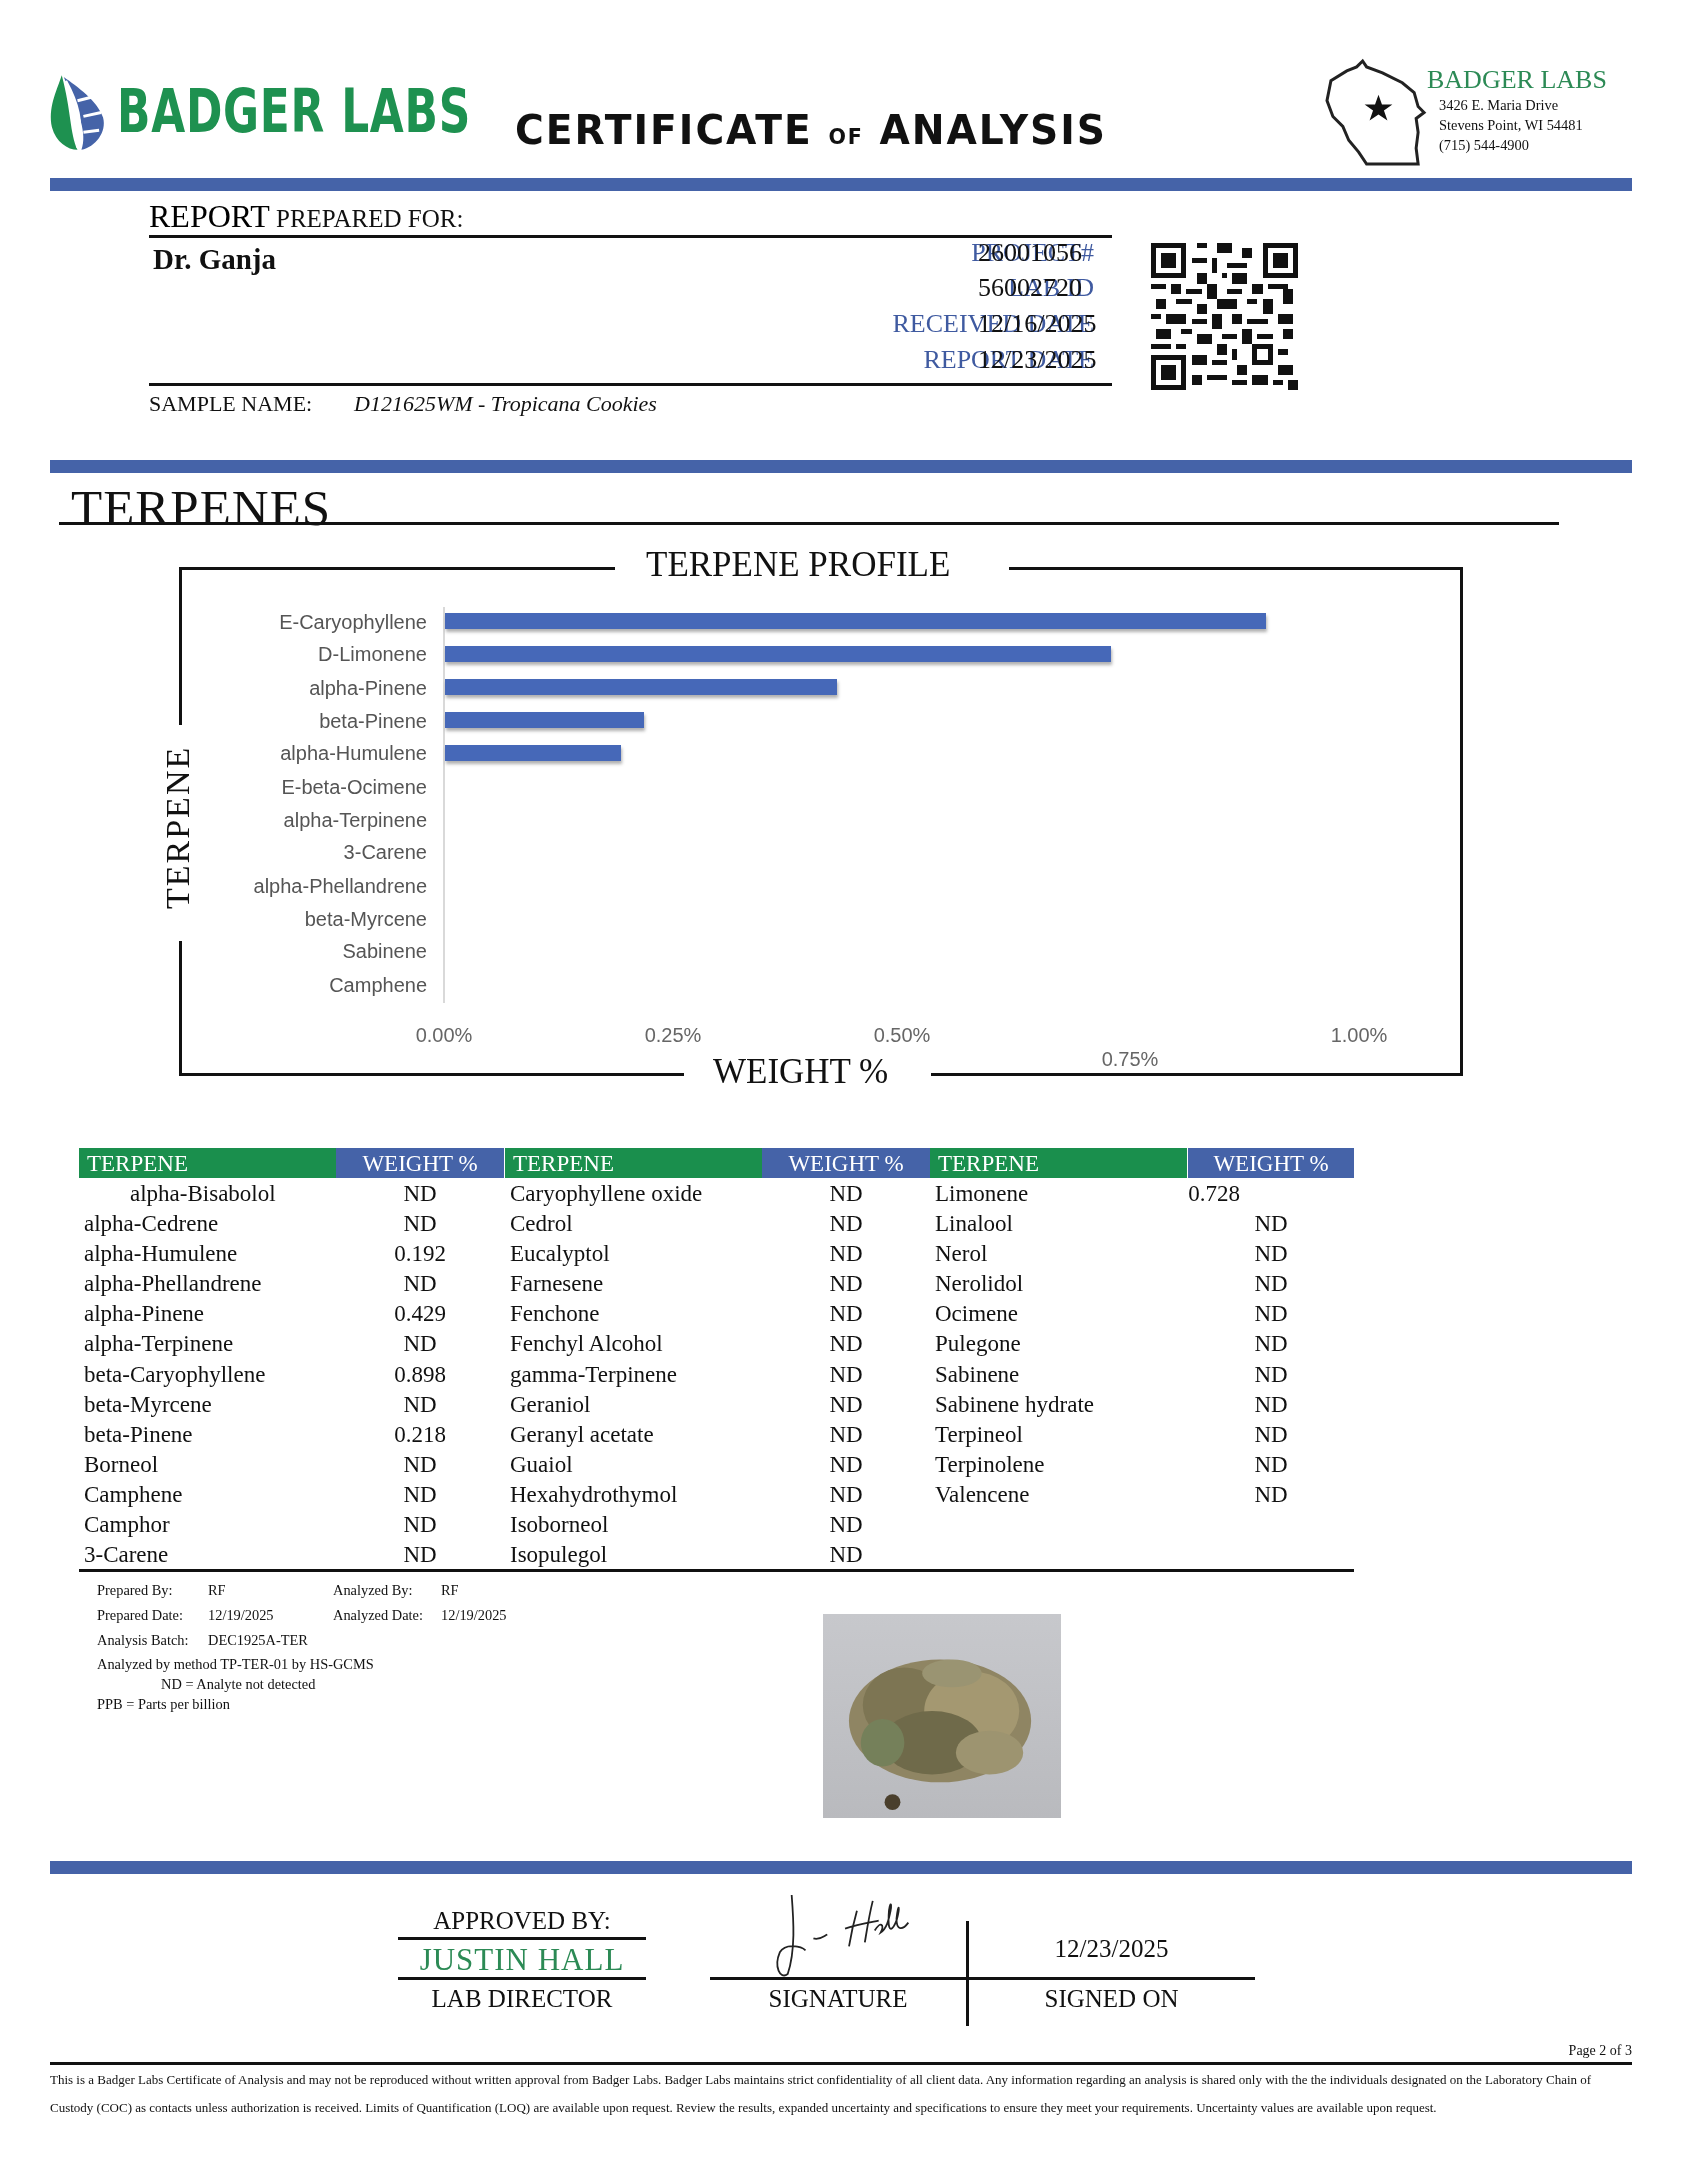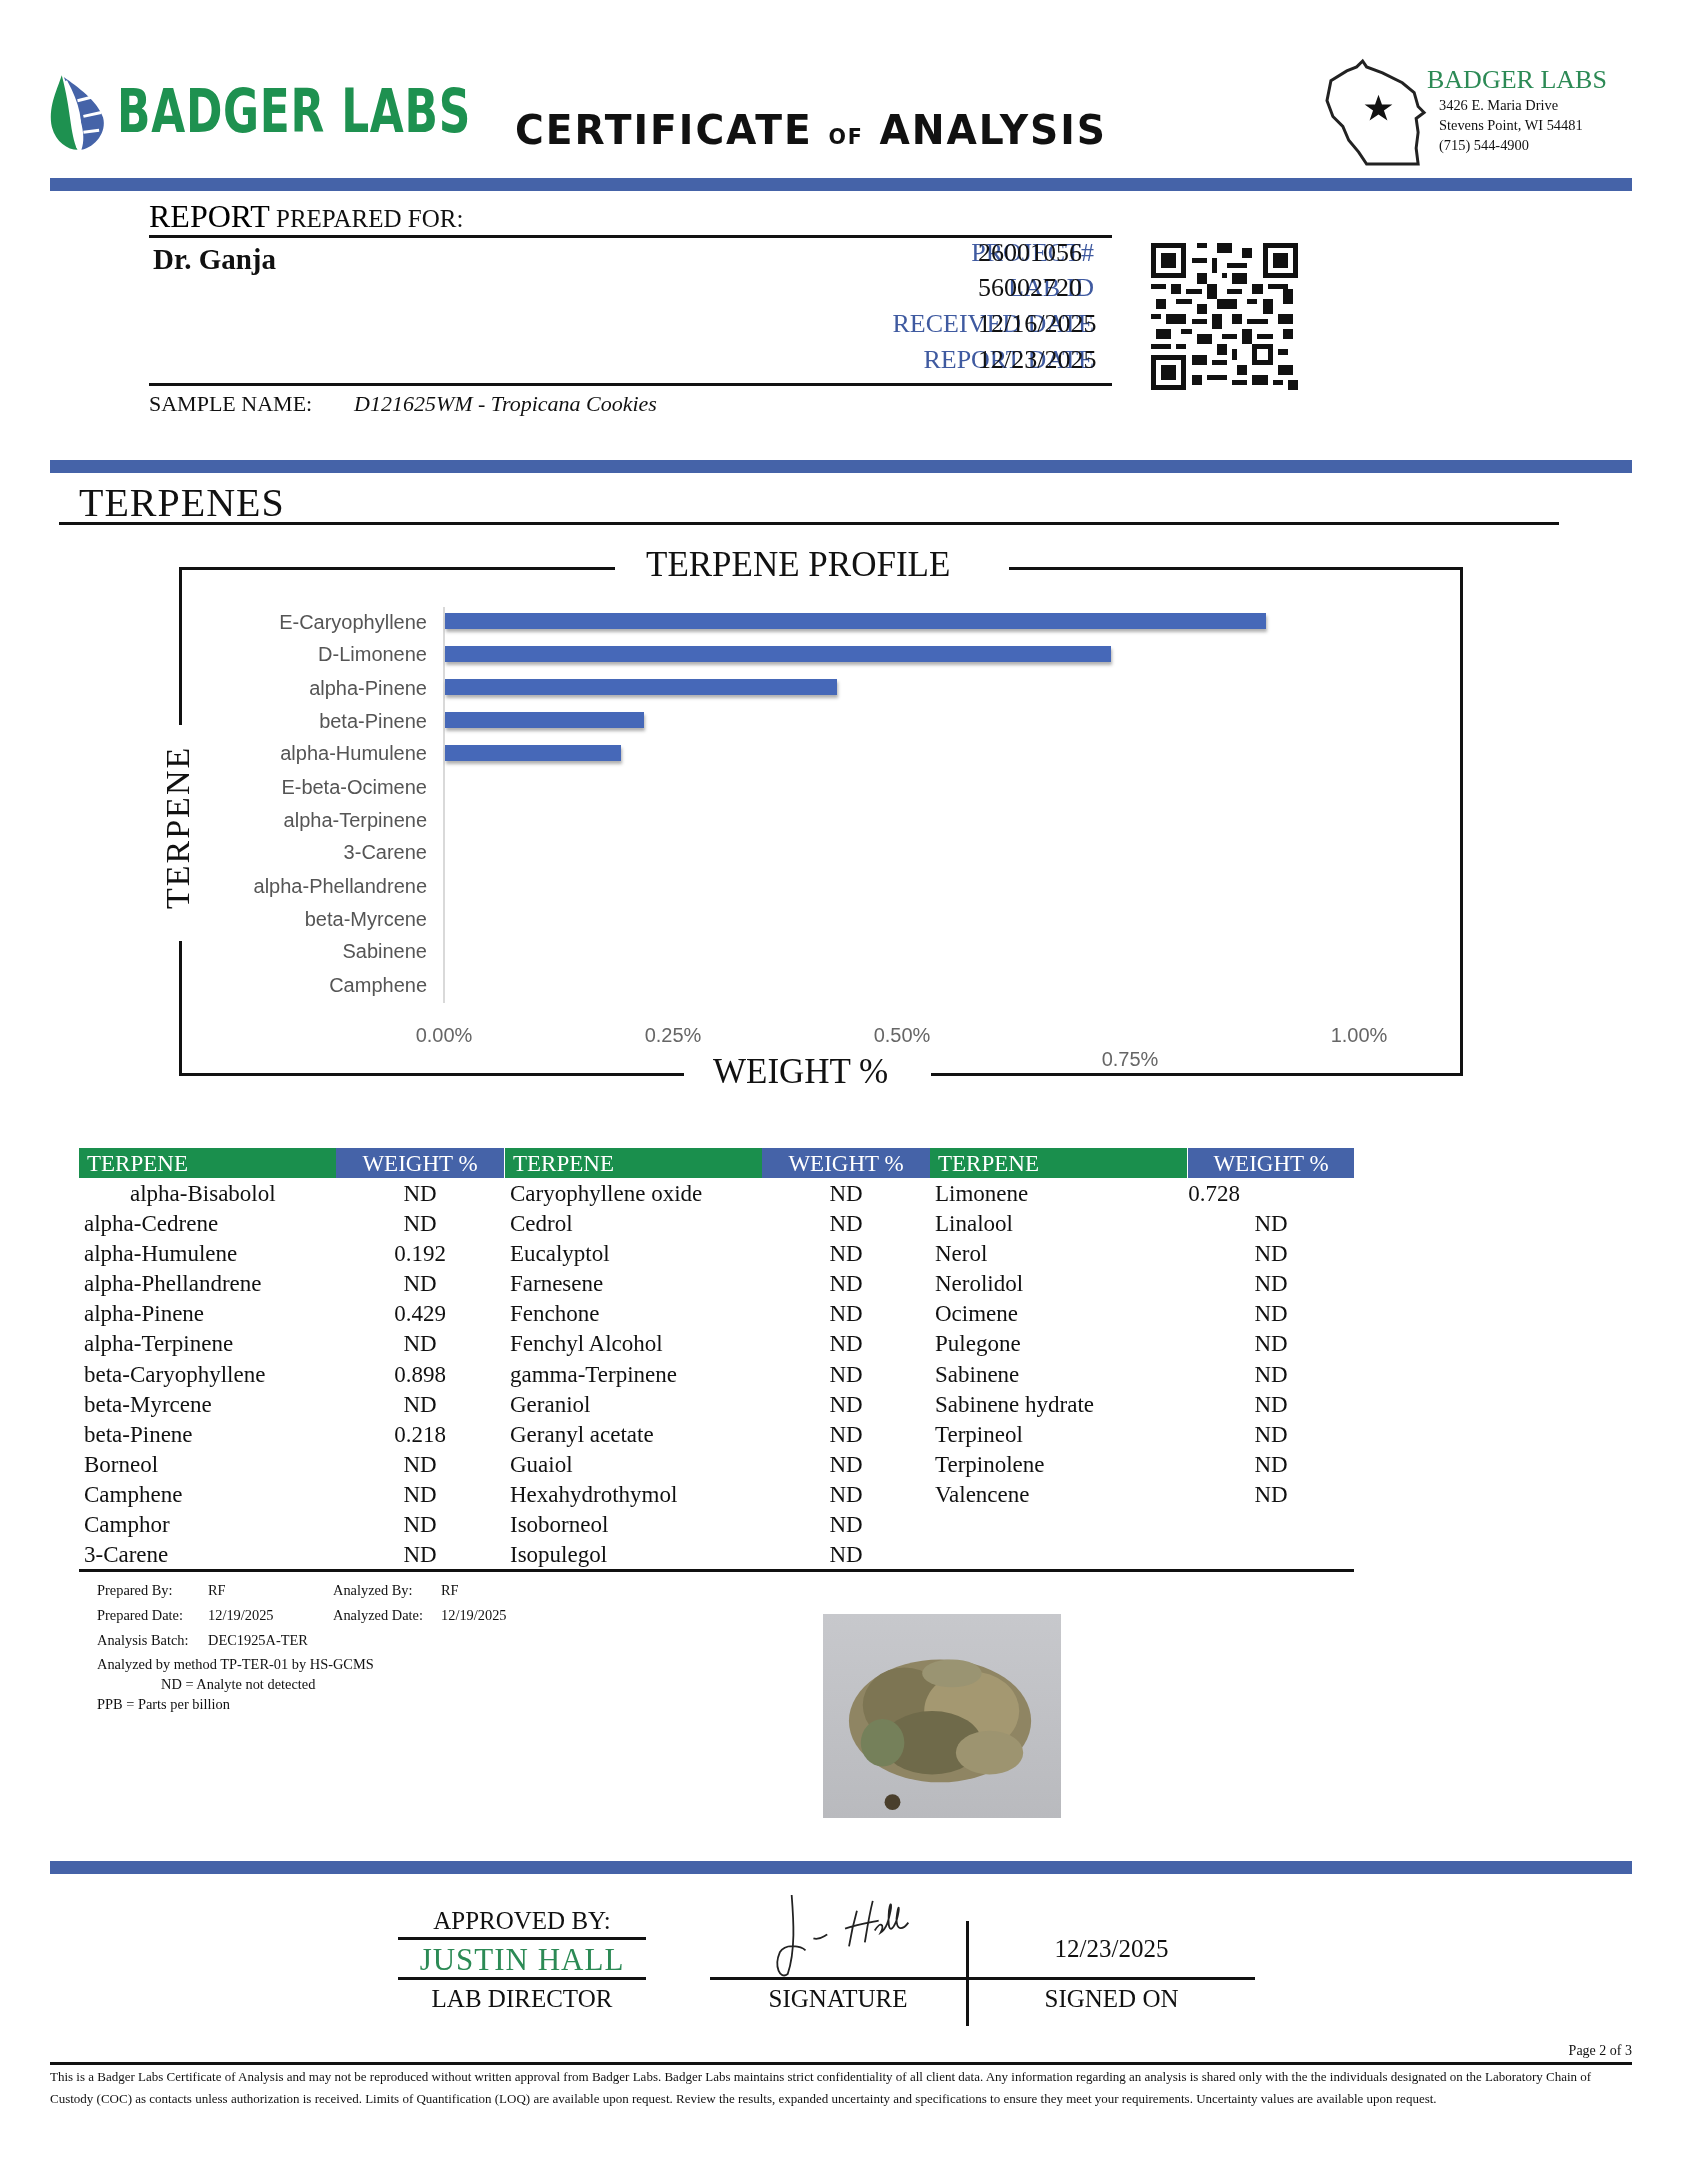--- a/index.html
+++ b/index.html
@@ -22,21 +22,21 @@
   .prepared-label { font-size:25px; }
   .hline { position:absolute; background:#111; }
   .client-name { font-size:29px; font-weight:bold; }
   .meta-row { position:absolute; width:594px; height:34px; }
   .meta-label { position:absolute; right:153px; color:#3f5aa0; font-size:26px; white-space:nowrap; }
   .meta-value { position:absolute; left:450px; font-size:26px; white-space:nowrap; }
   .sample-label { font-size:22px; white-space:nowrap; }
   .sample-value { font-size:22px; white-space:nowrap;font-style:italic; }
 
   
-  .section-title { font-size:40px; letter-spacing:1px;margin-left:8px; }
+  .section-title { font-size:51px; letter-spacing:1px; }
 
   
   .chart-frame { position:absolute; left:179px; top:567px; width:1284px; height:509px; }
   .frame-line { position:absolute; background:#111; }
   .chart-title { position:absolute; font-size:35px; white-space:nowrap; background:#fff; padding:0 12px; }
   .y-title { position:absolute; font-size:34px; letter-spacing:2px; white-space:nowrap;
              transform:rotate(-90deg); transform-origin:left top; }
   .cat-label { position:absolute; right:0; font-family:"Liberation Sans", "DejaVu Sans", sans-serif;
                color:#555; font-size:20px; text-align:right; white-space:nowrap; }
   .bar { position:absolute; height:16px; background:#4668b8; box-shadow:1px 3px 3px rgba(80,80,80,0.45); }
@@ -51,21 +51,21 @@
   .tcell { position:absolute; font-size:23px; white-space:nowrap; line-height:30px; }
   .tcell.val { text-align:center; }
 
   
   .note { position:absolute; font-size:14.4px; white-space:nowrap; }
 
   
   .appr { position:absolute; font-size:25px; white-space:nowrap; text-align:center; }
   .appr-name { color:#2c8a55; font-size:31px; letter-spacing:1px; }
 
-  .footer-text { position:absolute; left:50px; top:2066px; width:1582px; font-size:13px; line-height:22px; }
+  .footer-text { position:absolute; left:50px; top:2066px; width:1582px; font-size:13px; line-height:28px; }
 </style>
 </head>
 <body>
 
 <div class="abs" style="left:48px; top:73px; width:386px; height:79px;">
   <svg class="abs" style="left:0; top:0;" width="59" height="79" viewBox="0 0 60 80">
     <path d="M14 2 C 8 20, 0 35, 4 55 C 8 70, 20 78, 30 78 C 22 60, 24 40, 14 2 Z" fill="#1e9150"></path>
     <path d="M16 4 C 30 14, 50 28, 56 45 C 60 60, 48 75, 34 78 C 40 62, 32 40, 16 4 Z" fill="#4563a8"></path>
     <path d="M18 8 C 30 30, 36 50, 30 76" stroke="#fff" stroke-width="3" fill="none"></path>
     <path d="M30 28 L 46 24 M 36 44 L 54 40 M 36 60 L 52 58" stroke="#fff" stroke-width="3"></path>

